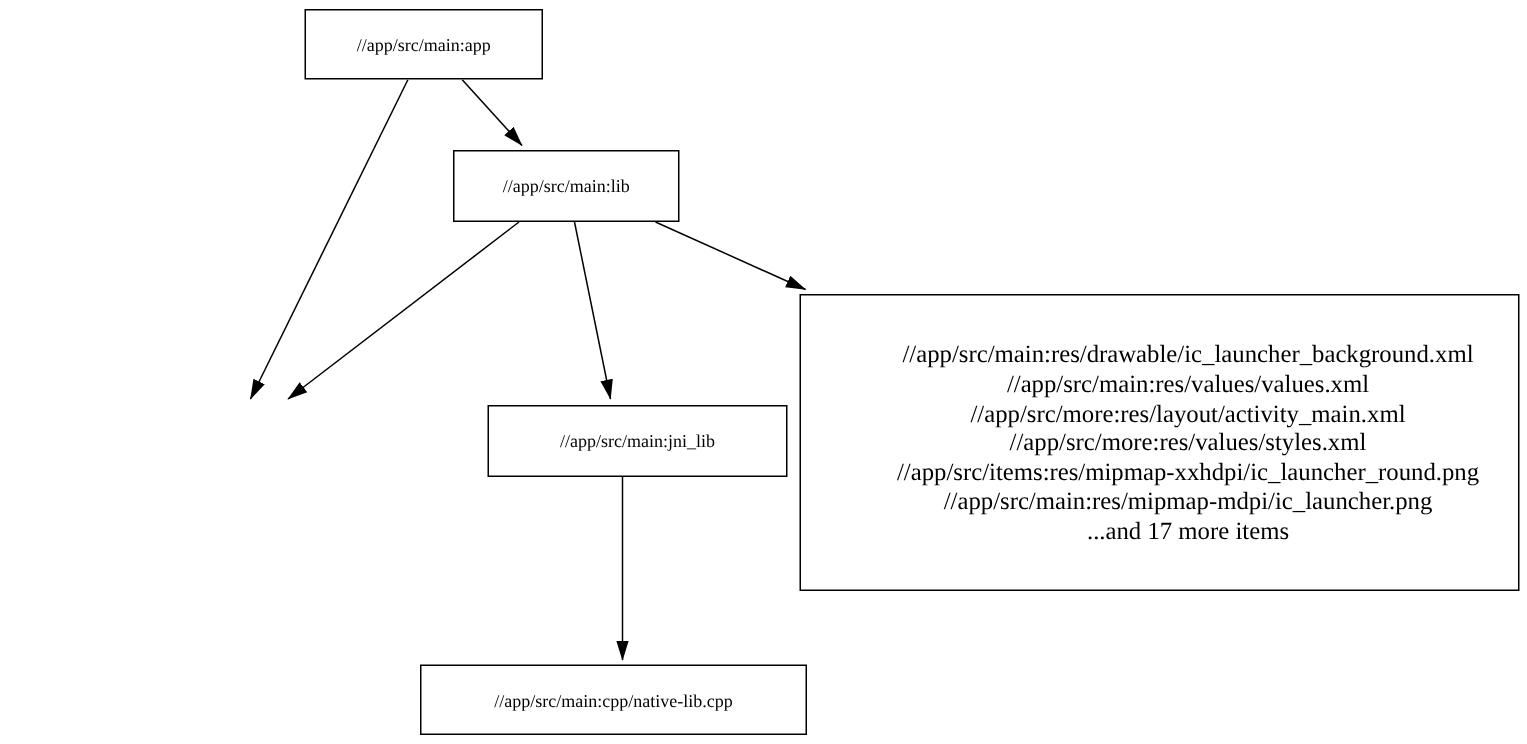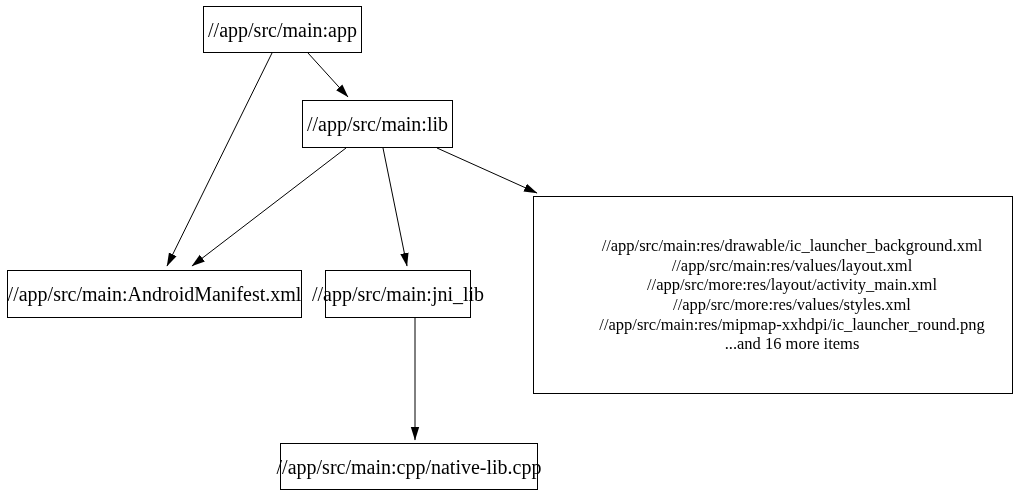--- a/index.html
+++ b/index.html
@@ -28,29 +28,29 @@
     stroke-width: 1;
   }
   .node {
     position: absolute;
     border: 1px solid #000000;
     background: #ffffff;
     display: flex;
     align-items: center;
     justify-content: center;
     text-align: center;
-    font-size: 20px;
+    font-size: 12px;
     line-height: 20px;
     box-sizing: border-box;
     white-space: nowrap;
   }
   .node-app        { left: 203px; top: 6px;   width: 159px; height: 47px; }
   .node-lib        { left: 302px; top: 100px; width: 151px; height: 48px; }
   .node-manifest   { left: 7px;   top: 270px; width: 295px; height: 48px; }
-  .node-jni-lib    { left: 325px; top: 270px; width: 146px; height: 48px; }
+  .node-jni-lib    { left: 325px; top: 270px; width: 200px; height: 48px; }
   .node-res        { left: 533px; top: 196px; width: 480px; height: 198px;
                      flex-direction: column; font-size: 16.5px; line-height: 19.6px; padding-left: 38px; }
   .node-native     { left: 280px; top: 443px; width: 258px; height: 47px; }
 </style>
 </head>
 <body>
 
 <div class="canvas">
 
   <svg class="edges-layer" width="1018" height="496" viewBox="0 0 1018 496" xmlns="http://www.w3.org/2000/svg">
@@ -68,34 +68,32 @@
   </svg>
 
   <div class="node node-app">
     <span>//app/src/main:app</span>
   </div>
 
   <div class="node node-lib">
     <span>//app/src/main:lib</span>
   </div>
 
-  <div class="node node-manifest">
-    <span>//app/src/main:AndroidManifest.xml</span>
-  </div>
 
   <div class="node node-jni-lib">
     <span>//app/src/main:jni_lib</span>
   </div>
 
   <div class="node node-res">
     <span>//app/src/main:res/drawable/ic_launcher_background.xml</span>
-    <span>//app/src/main:res/values/layout.xml</span>
+    <span>//app/src/main:res/values/values.xml</span>
     <span>//app/src/more:res/layout/activity_main.xml</span>
     <span>//app/src/more:res/values/styles.xml</span>
-    <span>//app/src/main:res/mipmap-xxhdpi/ic_launcher_round.png</span>
-    <span>...and 16 more items</span>
+    <span>//app/src/items:res/mipmap-xxhdpi/ic_launcher_round.png</span>
+    <span>//app/src/main:res/mipmap-mdpi/ic_launcher.png</span>
+    <span>...and 17 more items</span>
   </div>
 
   <div class="node node-native">
     <span>//app/src/main:cpp/native-lib.cpp</span>
   </div>
 
 </div>
 
 </body></html>

